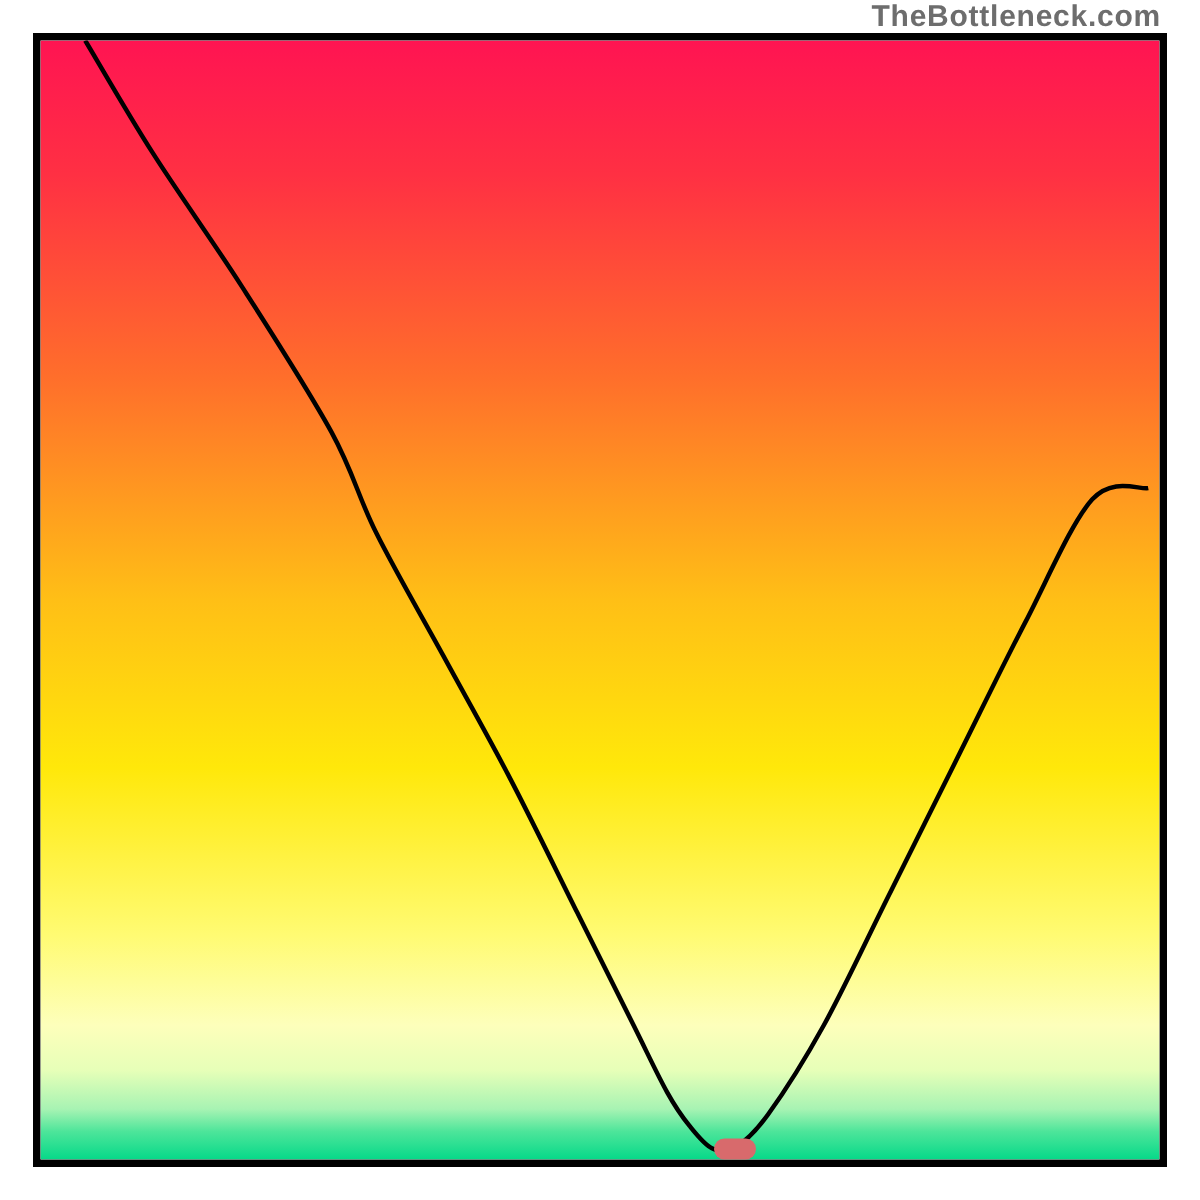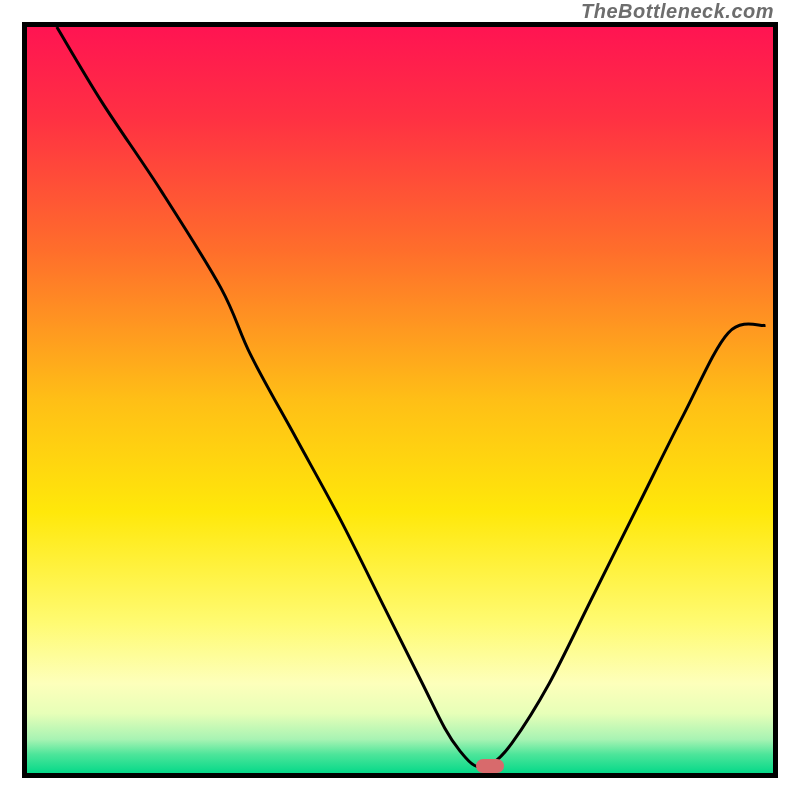--- a/index.html
+++ b/index.html
@@ -31,21 +31,20 @@
   }
   .watermark {
     position: absolute;
     top: 0px;
     right: 26px;
     font-family: Arial, Helvetica, sans-serif;
     font-size: 20px;
     font-weight: bold;
     color: #6d6d6d;
     letter-spacing: 0.5px;
-    font-style: italic;
   }
   .marker {
     position: absolute;
     width: 28px;
     height: 14px;
     background: #d86a6c;
     border-radius: 7px;
   }
 </style>
 </head>

